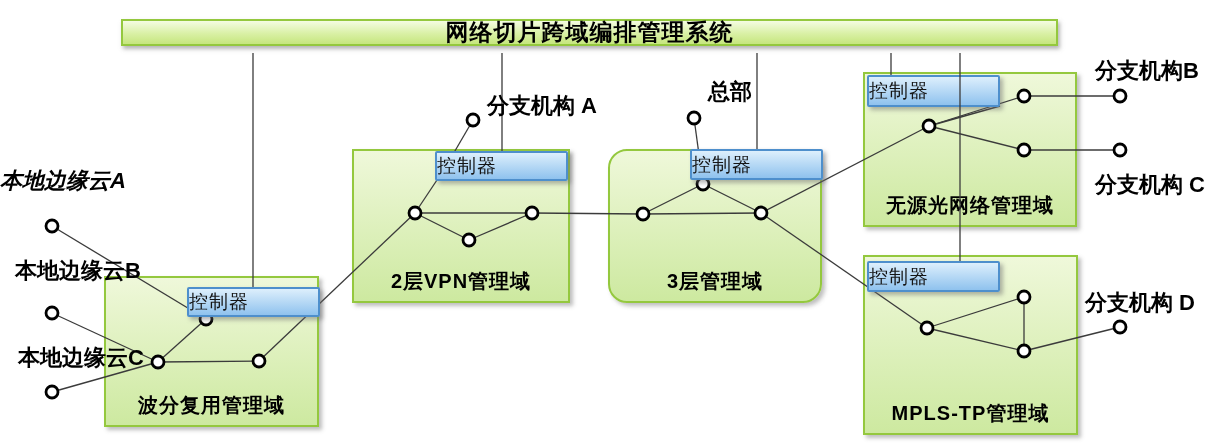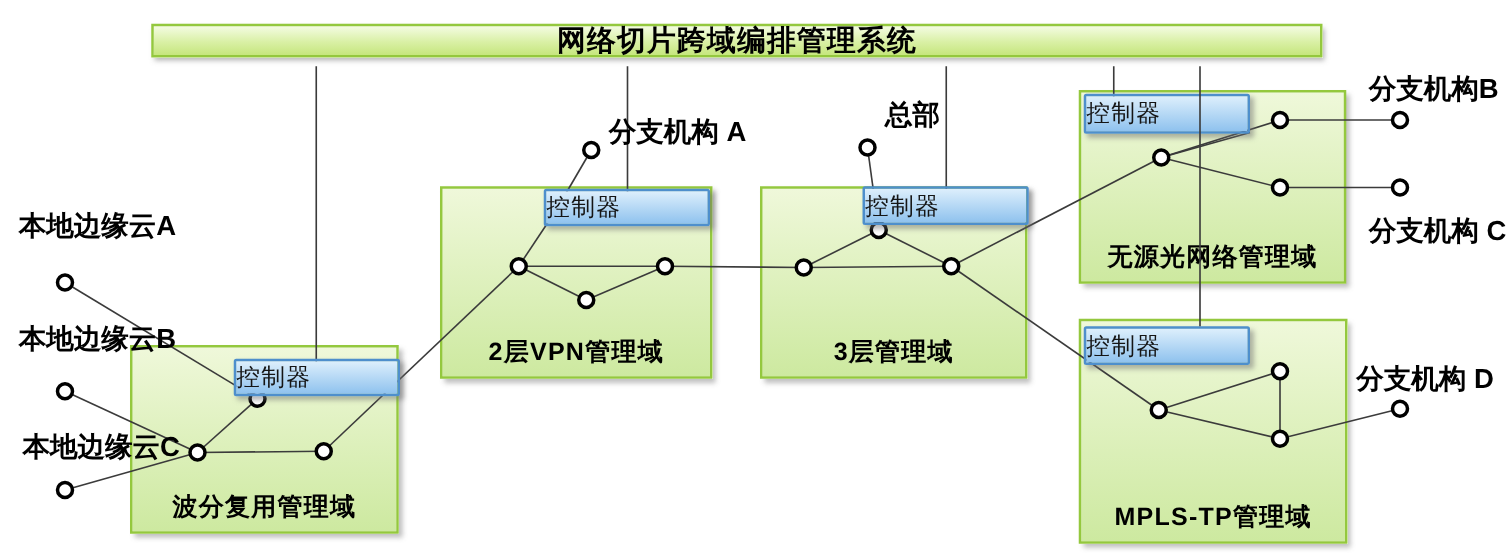--- a/index.html
+++ b/index.html
@@ -22,21 +22,21 @@
     border:2px solid var(--domain-border);
     box-shadow:3px 3px 4px rgba(110,110,110,.45);
     box-sizing:border-box;
   }
   .domain-label{
     position:absolute; left:0; right:0; bottom:6px; text-align:center;
     font-size:20px; font-weight:bold; letter-spacing:1px; white-space:nowrap;
   }
   #dom-wdm   {left:104px; top:276px; width:215px; height:151px;}
   #dom-l2vpn {left:352px; top:149px; width:218px; height:154px;}
-  #dom-l3    {left:608px; top:149px; width:214px; height:154px;}
+  #dom-l3    {left:608px; top:149px; width:214px; height:154px;border-radius:19px;}
   #dom-pon   {left:863px; top:72px;  width:214px; height:155px;}
   #dom-mplstp{left:863px; top:255px; width:215px; height:180px;}
   .topbar{
     position:absolute; z-index:3; left:121px; top:19px; width:937px; height:27px;
     background:linear-gradient(180deg,var(--bar-top) 0%,var(--bar-mid) 55%,var(--bar-bot) 100%);
     border:2px solid var(--domain-border);
     box-shadow:2px 3px 4px rgba(110,110,110,.5);
     box-sizing:border-box;
     display:flex; align-items:center; justify-content:center;
   }
@@ -51,21 +51,21 @@
   }
   .controller span{font-size:19px; color:#151515; letter-spacing:1px; white-space:nowrap;}
   #ctl-wdm   {left:187px; top:287px; height:30px;}
   #ctl-l2vpn {left:435px; top:151px; height:30px;}
   #ctl-l3    {left:690px; top:149px; height:31px;}
   #ctl-pon   {left:867px; top:75px;  height:32px;}
   #ctl-mplstp{left:867px; top:261px; height:31px;}
   .ext-label{
     position:absolute; z-index:6; font-size:22px; font-weight:bold; white-space:nowrap;
   }
-  #lbl-edge-a{left:15px;  top:166px;}
+  #lbl-edge-a{left:0;  top:166px;font-style:italic;}
   #lbl-edge-b{left:15px;  top:256px;}
   #lbl-edge-c{left:18px;  top:343px;}
   #lbl-branch-a{left:487px; top:91px;}
   #lbl-hq{left:708px; top:77px;}
   #lbl-branch-b{left:1095px; top:56px;}
   #lbl-branch-c{left:1095px; top:170px;}
   #lbl-branch-d{left:1085px; top:288px;}
   .edge{stroke:var(--line); stroke-width:1.3px; fill:none;}
   .node{fill:#ffffff; stroke:#000000; stroke-width:2.8px;}
 </style>

